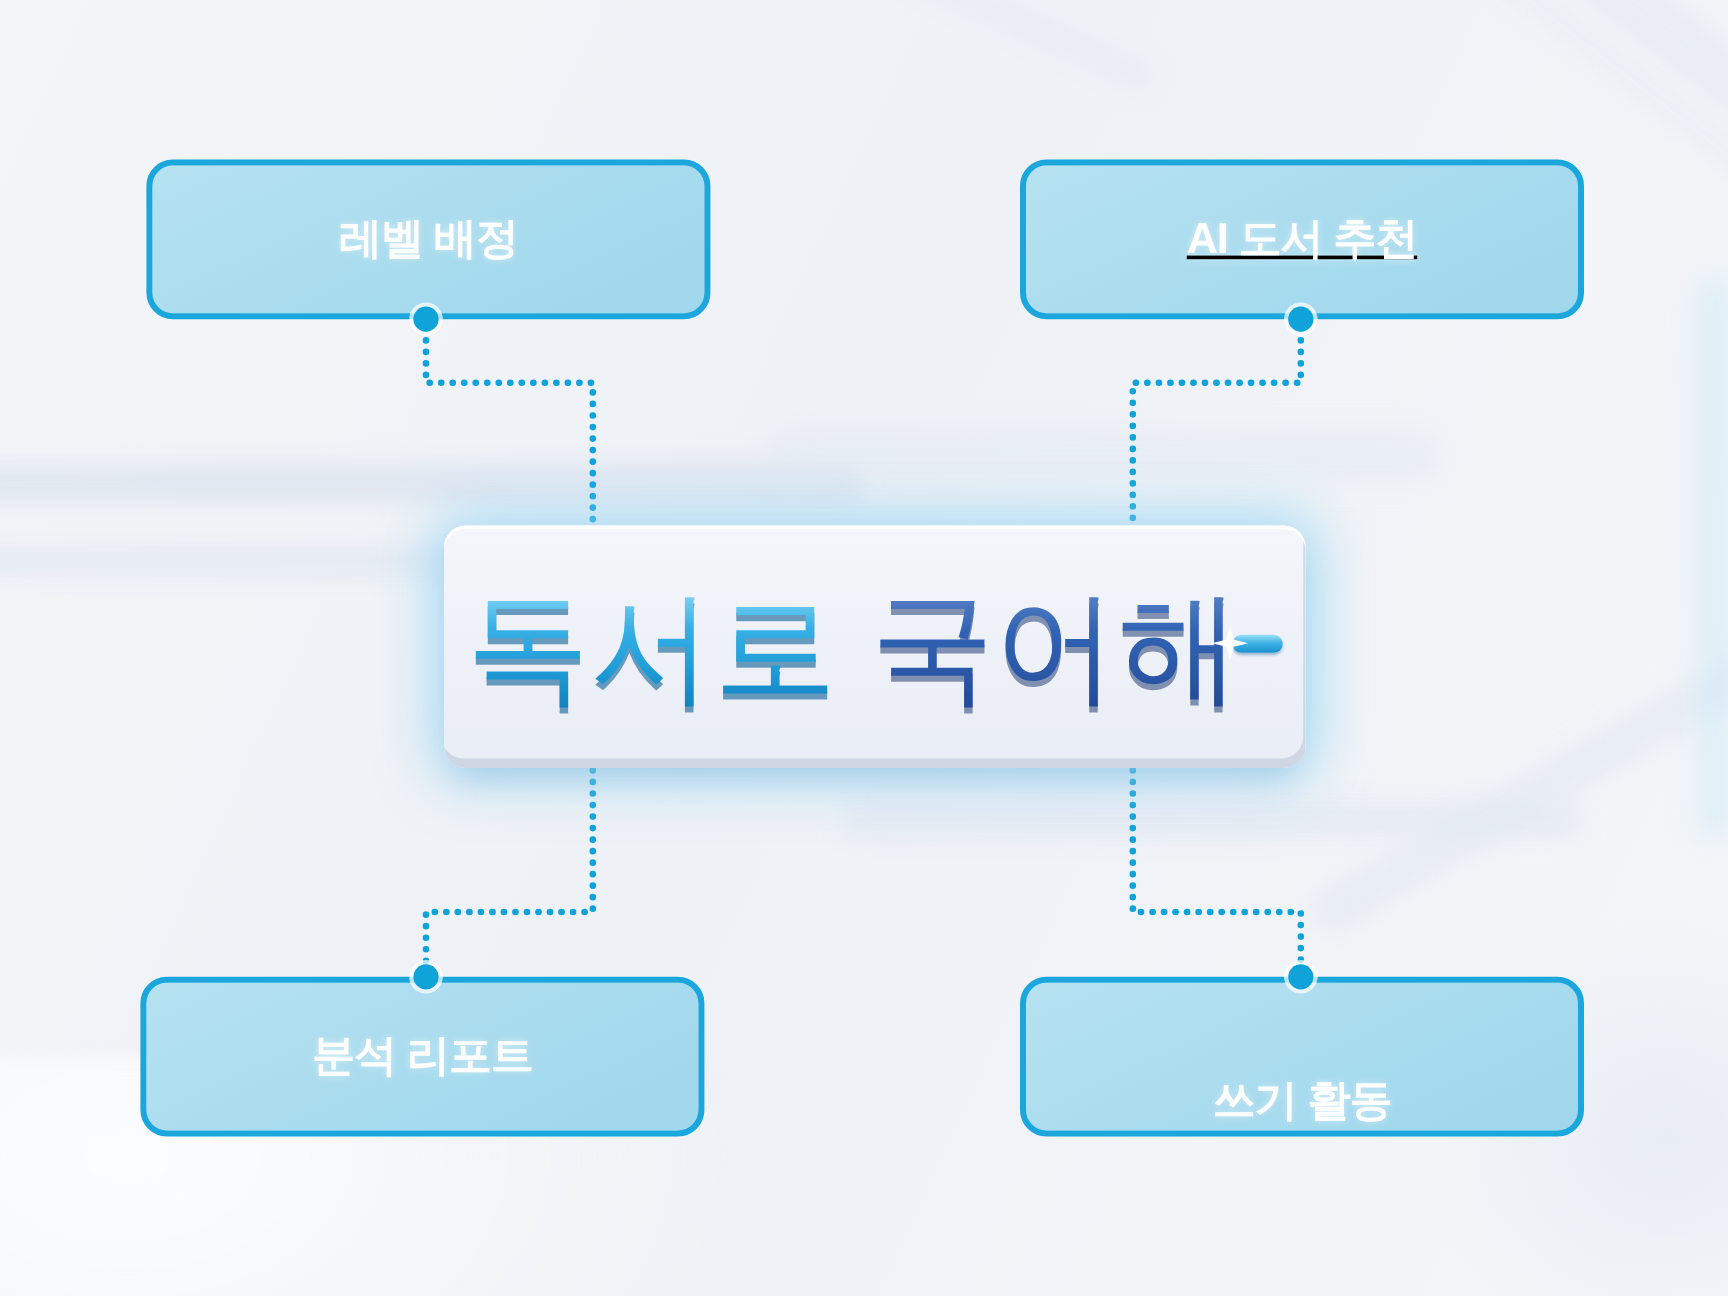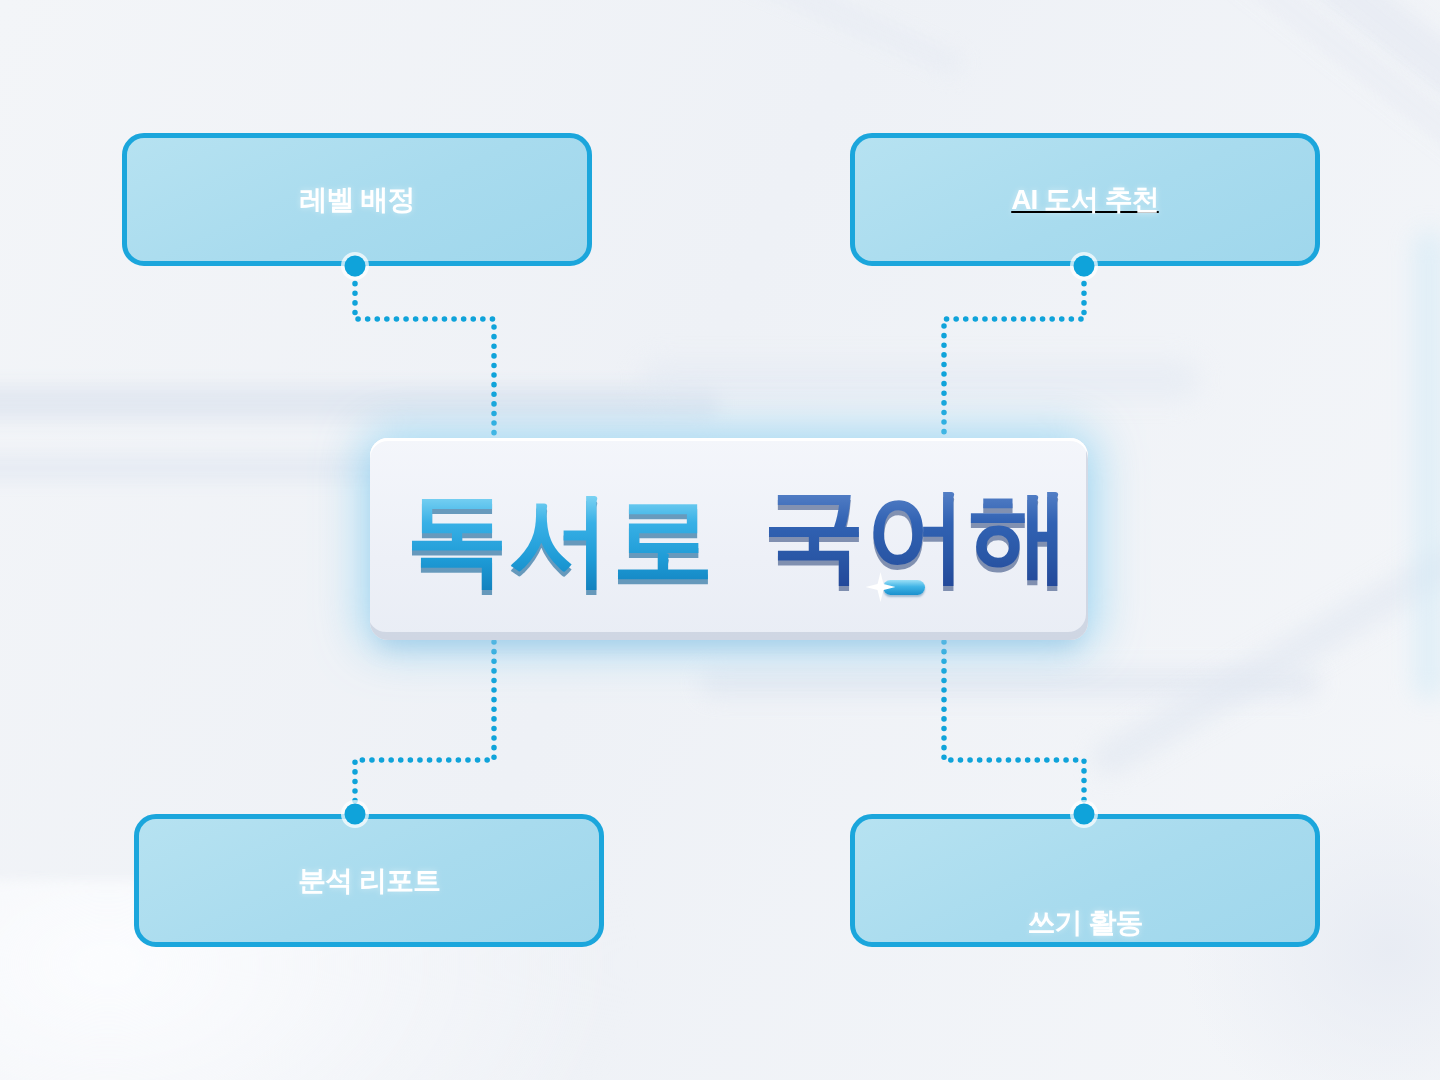--- a/index.html
+++ b/index.html
@@ -25,51 +25,51 @@
   .bg-glow-right{left:1414px;top:230px;width:30px;height:470px;background:#cfe9f6;filter:blur(12px);opacity:.55;border-radius:20px;}
 
   
   .card{
     position:absolute;width:470px;height:133px;border-radius:22px;
     border:5px solid #1ba6dc;
     background:linear-gradient(155deg,#b6e2f1 0%,#a8dbee 55%,#9fd7ec 100%);
     display:flex;align-items:center;justify-content:center;
   }
   .card-label{
-    color:#ffffff;font-size:28px;font-weight:bold;letter-spacing:-1px;
+    color:#ffffff;font-size:36px;font-weight:bold;letter-spacing:-1px;
     text-shadow:0 0 6px rgba(255,255,255,.45);
   }
   .card-tl{left:122px;top:133px;}
   .card-tr{left:850px;top:133px;text-decoration:underline;}
-  .card-bl{left:134px;top:814px;align-items:center;}
+  .card-bl{left:117px;top:814px;align-items:center;}
   .card-br{left:850px;top:814px;align-items:flex-end;}
 
   
   .connectors{position:absolute;left:0;top:0;width:1440px;height:1080px;pointer-events:none;}
 
   
   .logo-box{
     position:absolute;left:370px;top:438px;width:718px;height:202px;border-radius:18px;
     background:linear-gradient(180deg,#f4f6fb 0%,#edf0f7 60%,#e9edf5 100%);
     box-shadow:
       inset 0 3px 0 #ffffff,
       inset -2px -8px 0 rgba(176,186,207,.45),
       0 0 46px 8px rgba(137,209,243,.75),
       0 16px 22px -10px rgba(120,150,190,.35);
     display:flex;align-items:center;justify-content:center;gap:28px;
   }
   .logo-part{
-    font-size:102px;font-weight:bold;letter-spacing:1px;line-height:1;
-    color:transparent;background-clip:text;margin-left:20px;-webkit-background-clip:text;
+    font-size:102px;font-weight:normal;letter-spacing:1px;line-height:1;
+    color:transparent;background-clip:text;-webkit-background-clip:text;
   }
   .logo-part1{
     background-image:linear-gradient(180deg,#8edcf6 0%,#38b0e6 34%,#1e9bd6 70%,#1282bf 100%);
     filter:drop-shadow(0 5px 0 rgba(13,95,148,.6));
   }
-  .logo-part2-wrap{position:relative;display:flex;align-items:center;flex-direction:column;}
+  .logo-part2-wrap{position:relative;display:flex;align-items:center;}
   .logo-part2{
     background-image:linear-gradient(180deg,#5c86ca 0%,#3162b3 38%,#2a57a6 72%,#23499a 100%);
     filter:drop-shadow(0 5px 0 rgba(20,48,105,.5));
   }
   .logo-dash{
     position:relative;display:inline-block;width:42px;height:15px;border-radius:8px;
     margin-left:-8px;margin-top:-6px;
     background:linear-gradient(180deg,#9be0f7 0%,#40b4e6 45%,#1a90cd 100%);
     box-shadow:0 2px 2px rgba(20,90,140,.35);
   }

